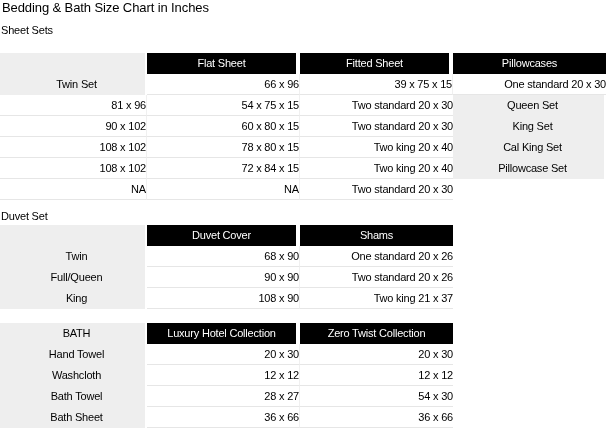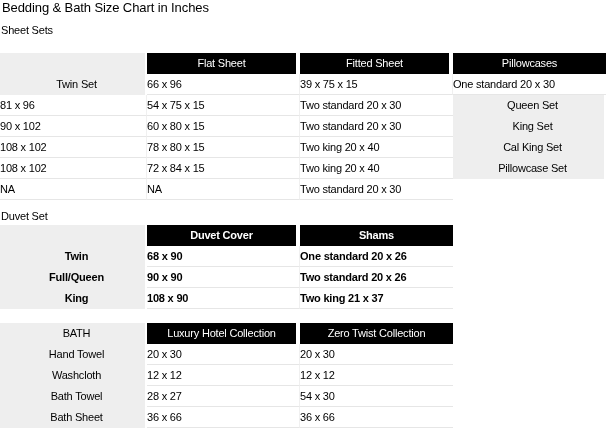--- a/index.html
+++ b/index.html
@@ -25,21 +25,21 @@
     font-size: 11px;
     line-height: 12px;
     letter-spacing: -0.2px;
   }
   .section-label.duvet { margin: 10px 0 3px 0; }
   .size-table {
     display: grid;
     width: 606px;
   }
   .size-table.t1 { grid-template-columns: 147px 153px 153px 153px; }
-  .size-table.t2 { grid-template-columns: 147px 153px 153px; font-weight: bold; }
+  .size-table.t2 { grid-template-columns: 147px 153px 153px; }
   .size-table.t3 { grid-template-columns: 147px 153px 153px; margin-top: 14px; }
   .corner, .rowlabel {
     background: #eeeeee;
     height: 21px;
     line-height: 21px;
     padding-left: 8px;
     font-size: 11px;
     letter-spacing: -0.2px;
     border-right: 2px solid #ffffff;
     text-align: center;
@@ -51,21 +51,21 @@
     line-height: 21px;
     text-align: center;
     font-size: 11px;
     letter-spacing: -0.2px;
   }
   .colhead.gap { border-right: 4px solid #ffffff; }
   .cell {
     background: #ffffff;
     height: 21px;
     line-height: 20px;
-    text-align: left;
+    text-align: right;
     font-size: 11px;
     letter-spacing: -0.2px;
     border-bottom: 1px solid #e6e6e6;
   }
   .cell.sep { border-right: 1px solid #f0f0f0; }
   .footnote {
     margin-top: 3px;
     padding-left: 1px;
     font-size: 11px;
     line-height: 13px;

